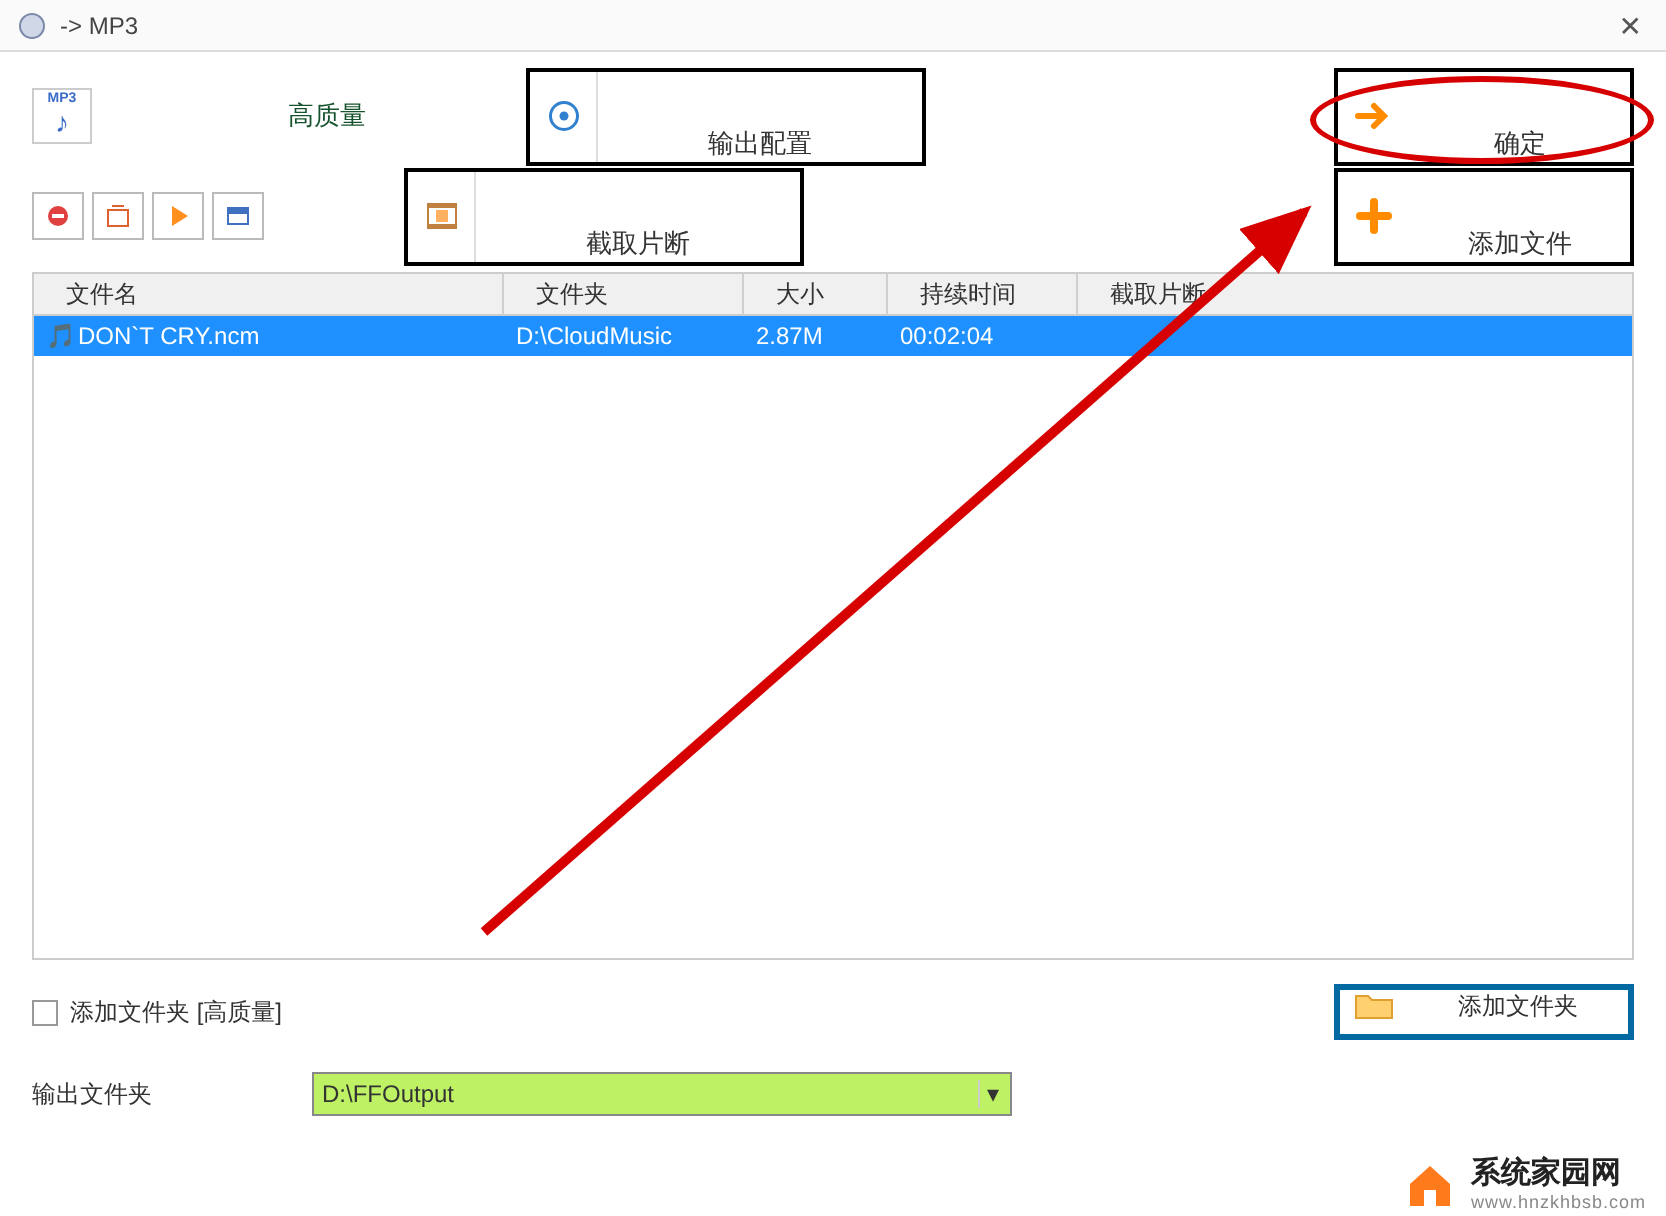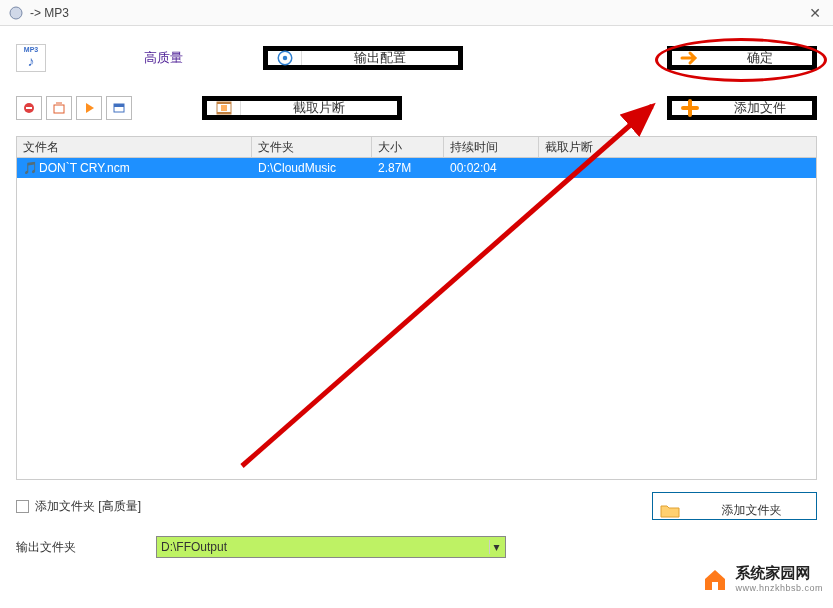--- a/index.html
+++ b/index.html
@@ -6,61 +6,61 @@
 body { font-family: "Microsoft YaHei", Arial, sans-serif; font-size: 12px; color: #333; background: #fff; width: 833px; height: 608px; position: relative; overflow: hidden; }
 .titlebar { height: 26px; border-bottom: 1px solid #ddd; display: flex; align-items: center; padding: 0 8px; background: #fafafa; }
 .titlebar .ico { width: 16px; height: 16px; margin-right: 6px; }
 .titlebar .title { flex: 1; font-size: 12px; color: #444; }
 .titlebar .close { font-size: 14px; color: #555; padding: 0 4px; cursor: default; }
 .main { padding: 12px 16px 8px 16px; }
 .toprow { display: flex; align-items: center; height: 40px; gap: 10px; }
 .mp3-icon { width: 30px; height: 28px; border: 1px solid #ccc; display: flex; flex-direction: column; align-items: center; justify-content: center; background: #fff; position: relative; }
 .mp3-icon .lbl { font-size: 7px; color: #3a6cc7; font-weight: bold; position: absolute; top: 1px; }
 .mp3-icon .note { font-size: 14px; color: #3a6cc7; margin-top: 6px; }
-.quality { margin-left: 88px; font-size: 13px; color: #4c1d95; }
-.widebtn { border: 5px solid #000000; height: 24px; display: flex; align-items: center; background: #fff; }
+.quality { margin-left: 88px; font-size: 13px; color: #14532d; }
+.widebtn { border: 2px solid #000000; height: 49px; display: flex; align-items: flex-end; background: #fff; }
 .widebtn .icon-cell { width: 34px; height: 100%; display: flex; align-items: center; justify-content: center; border-right: 1px solid #ddd; }
 .widebtn .label { flex: 1; text-align: center; font-size: 13px; }
 .btn-output { width: 200px; margin-left: 70px; }
 .btn-trim { width: 200px; margin-left: 70px; }
 .btn-ok { width: 150px; margin-left: auto; }
 .btn-ok .icon-cell { border-right: none; width: 36px; }
 .btn-add { width: 150px; margin-left: auto; }
 .btn-add .icon-cell { border-right: none; width: 36px; }
 .ok-ellipse { position: absolute; top: 38px; right: 6px; width: 172px; height: 44px; border: 3px solid #d60000; border-radius: 50%; pointer-events: none; }
 .toolbar-row { display: flex; align-items: center; height: 36px; margin-top: 12px; }
 .tb-small { display: flex; gap: 4px; }
 .tb-btn { width: 26px; height: 24px; border: 1px solid #bbb; display: flex; align-items: center; justify-content: center; background: #fff; }
 .table-head { display: flex; background: #f0f0f0; border: 1px solid #ccc; height: 22px; align-items: center; margin-top: 10px; }
-.table-head > div { border-right: 1px solid #d0d0d0; padding: 0 6px; font-size: 12px; height: 100%; display: flex; align-items: center; }
+.table-head > div { border-right: 1px solid #d0d0d0; padding: 0 16px; font-size: 12px; height: 100%; display: flex; align-items: center; }
 .col-name { width: 235px; }
 .col-folder { width: 120px; }
 .col-size { width: 72px; }
 .col-dur { width: 95px; }
 .col-trim { width: 130px; border-right: none !important; }
 .table-body { border: 1px solid #ccc; border-top: none; height: 322px; overflow: auto; position: relative; }
 .row { display: flex; height: 20px; align-items: center; font-size: 12px; }
 .row.selected { background: #1e90ff; color: #fff; }
 .row > div { padding: 0 6px; }
 .row .rn-icon { width: 16px; text-align: center; }
 .row .rn-name { width: 219px; }
 .row .rn-folder { width: 120px; }
 .row .rn-size { width: 72px; }
 .row .rn-dur { width: 95px; }
 .bottom-area { margin-top: 12px; }
 .chk-row { display: flex; align-items: center; height: 28px; }
 .chk { width: 13px; height: 13px; border: 1px solid #999; margin-right: 6px; }
-.addfolder-btn { margin-left: auto; width: 165px; height: 28px; border: 1px solid #0369a1; display: flex; align-items: flex-end; }
+.addfolder-btn { margin-left: auto; width: 150px; height: 28px; border: 3px solid #0369a1; display: flex; align-items: flex-start; }
 .addfolder-btn .icon-cell { width: 34px; display: flex; justify-content: center; }
 .addfolder-btn .label { flex: 1; text-align: center; }
 .out-row { display: flex; align-items: center; margin-top: 14px; height: 26px; }
 .out-label { width: 140px; }
 .out-combo { flex: 0 0 350px; height: 22px; border: 1px solid #888; display: flex; align-items: center; padding: 0 4px; position: relative; background: #bef264; }
 .out-combo .dd { position: absolute; right: 2px; top: 3px; width: 14px; height: 14px; display: flex; align-items: center; justify-content: center; border-left: 1px solid #ccc; }
-.watermark { position: absolute; right: 4px; bottom: 13px; display: flex; align-items: center; gap: 6px; background: #fff; padding: 2px 6px; }
+.watermark { position: absolute; right: 4px; bottom: 0; display: flex; align-items: center; gap: 6px; background: #fff; padding: 2px 6px; }
 .watermark .house { width: 28px; height: 28px; }
 .watermark .txt { display: flex; flex-direction: column; }
 .watermark .cn { font-size: 15px; font-weight: bold; color: #222; }
 .watermark .dom { font-size: 9px; color: #888; letter-spacing: 0.5px; }
 .arrow-svg { position: absolute; left: 232px; top: 86px; pointer-events: none; }
 </style>
 </head>
 <body>
 
 <div class="titlebar">

